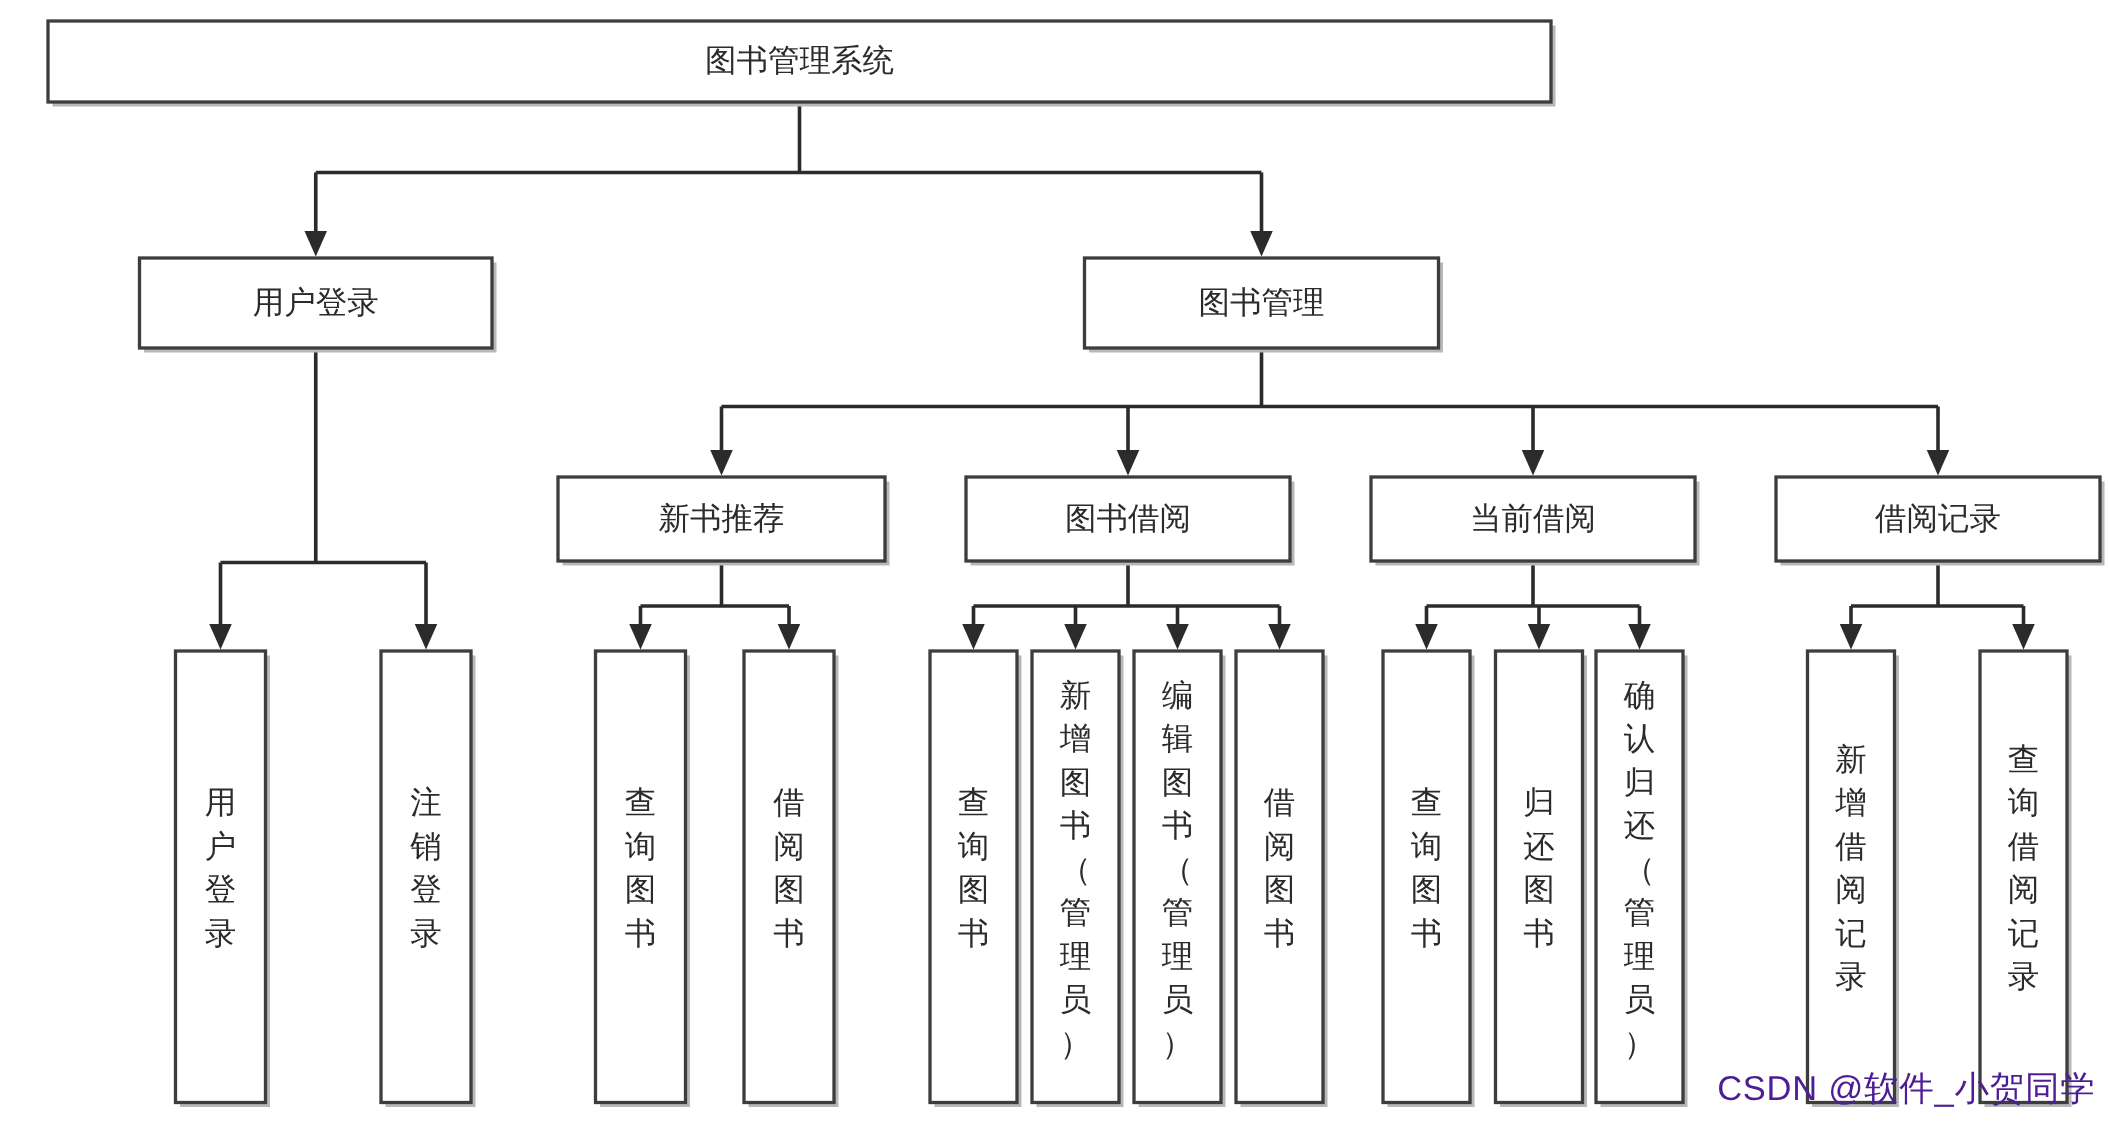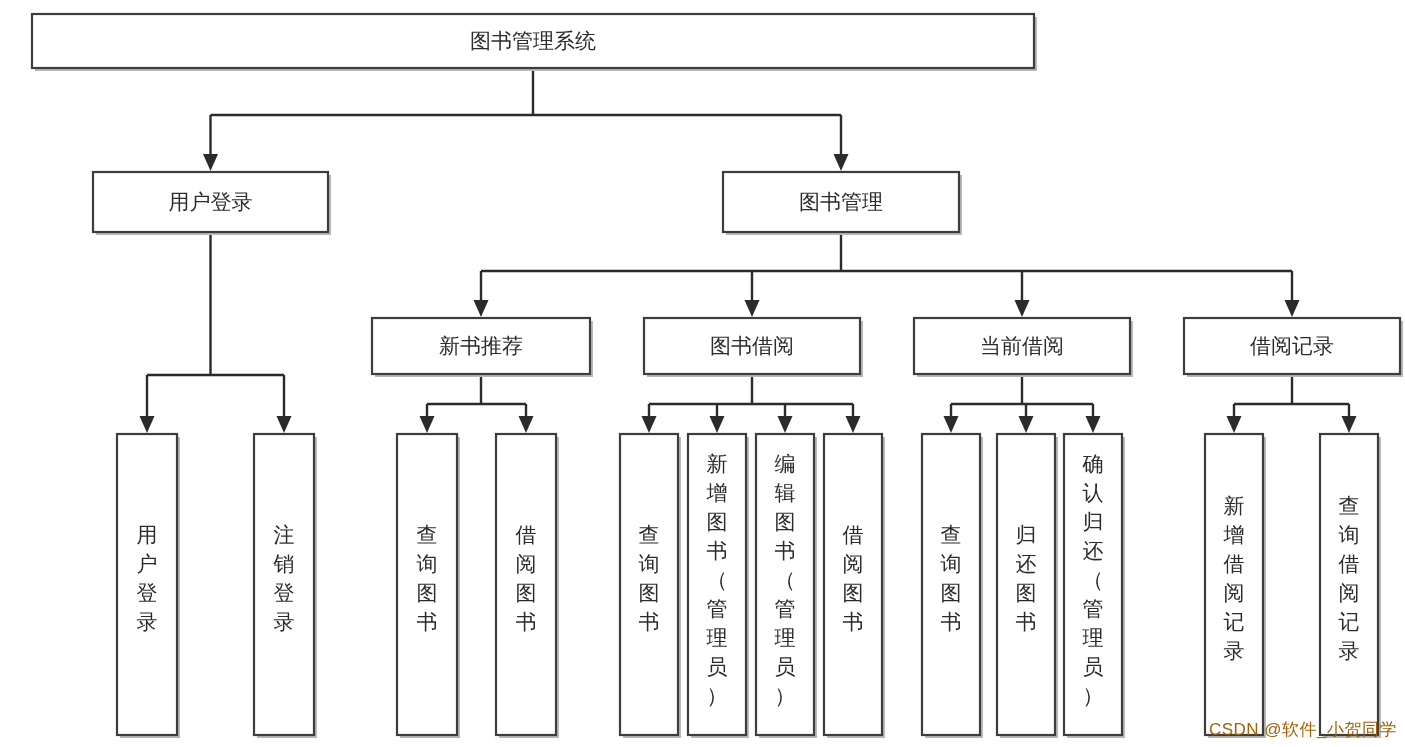--- a/index.html
+++ b/index.html
@@ -54,22 +54,22 @@
   }
   .arrow-head {
     fill: #2b2b2b;
     stroke: none;
   }
   .watermark {
     position: absolute;
     right: 8px;
     bottom: 6px;
     font-family: "Liberation Sans", "DejaVu Sans", sans-serif;
-    font-size: 17px;
-    color: #a16207;
+    font-size: 23px;
+    color: #4c1d95;
     letter-spacing: 0.5px;
     white-space: nowrap;
     pointer-events: none;
   }
 </style>
 </head>
 <body>
 
 <div id="diagram-root">
   <svg class="tree" viewBox="0 0 1405 747">

